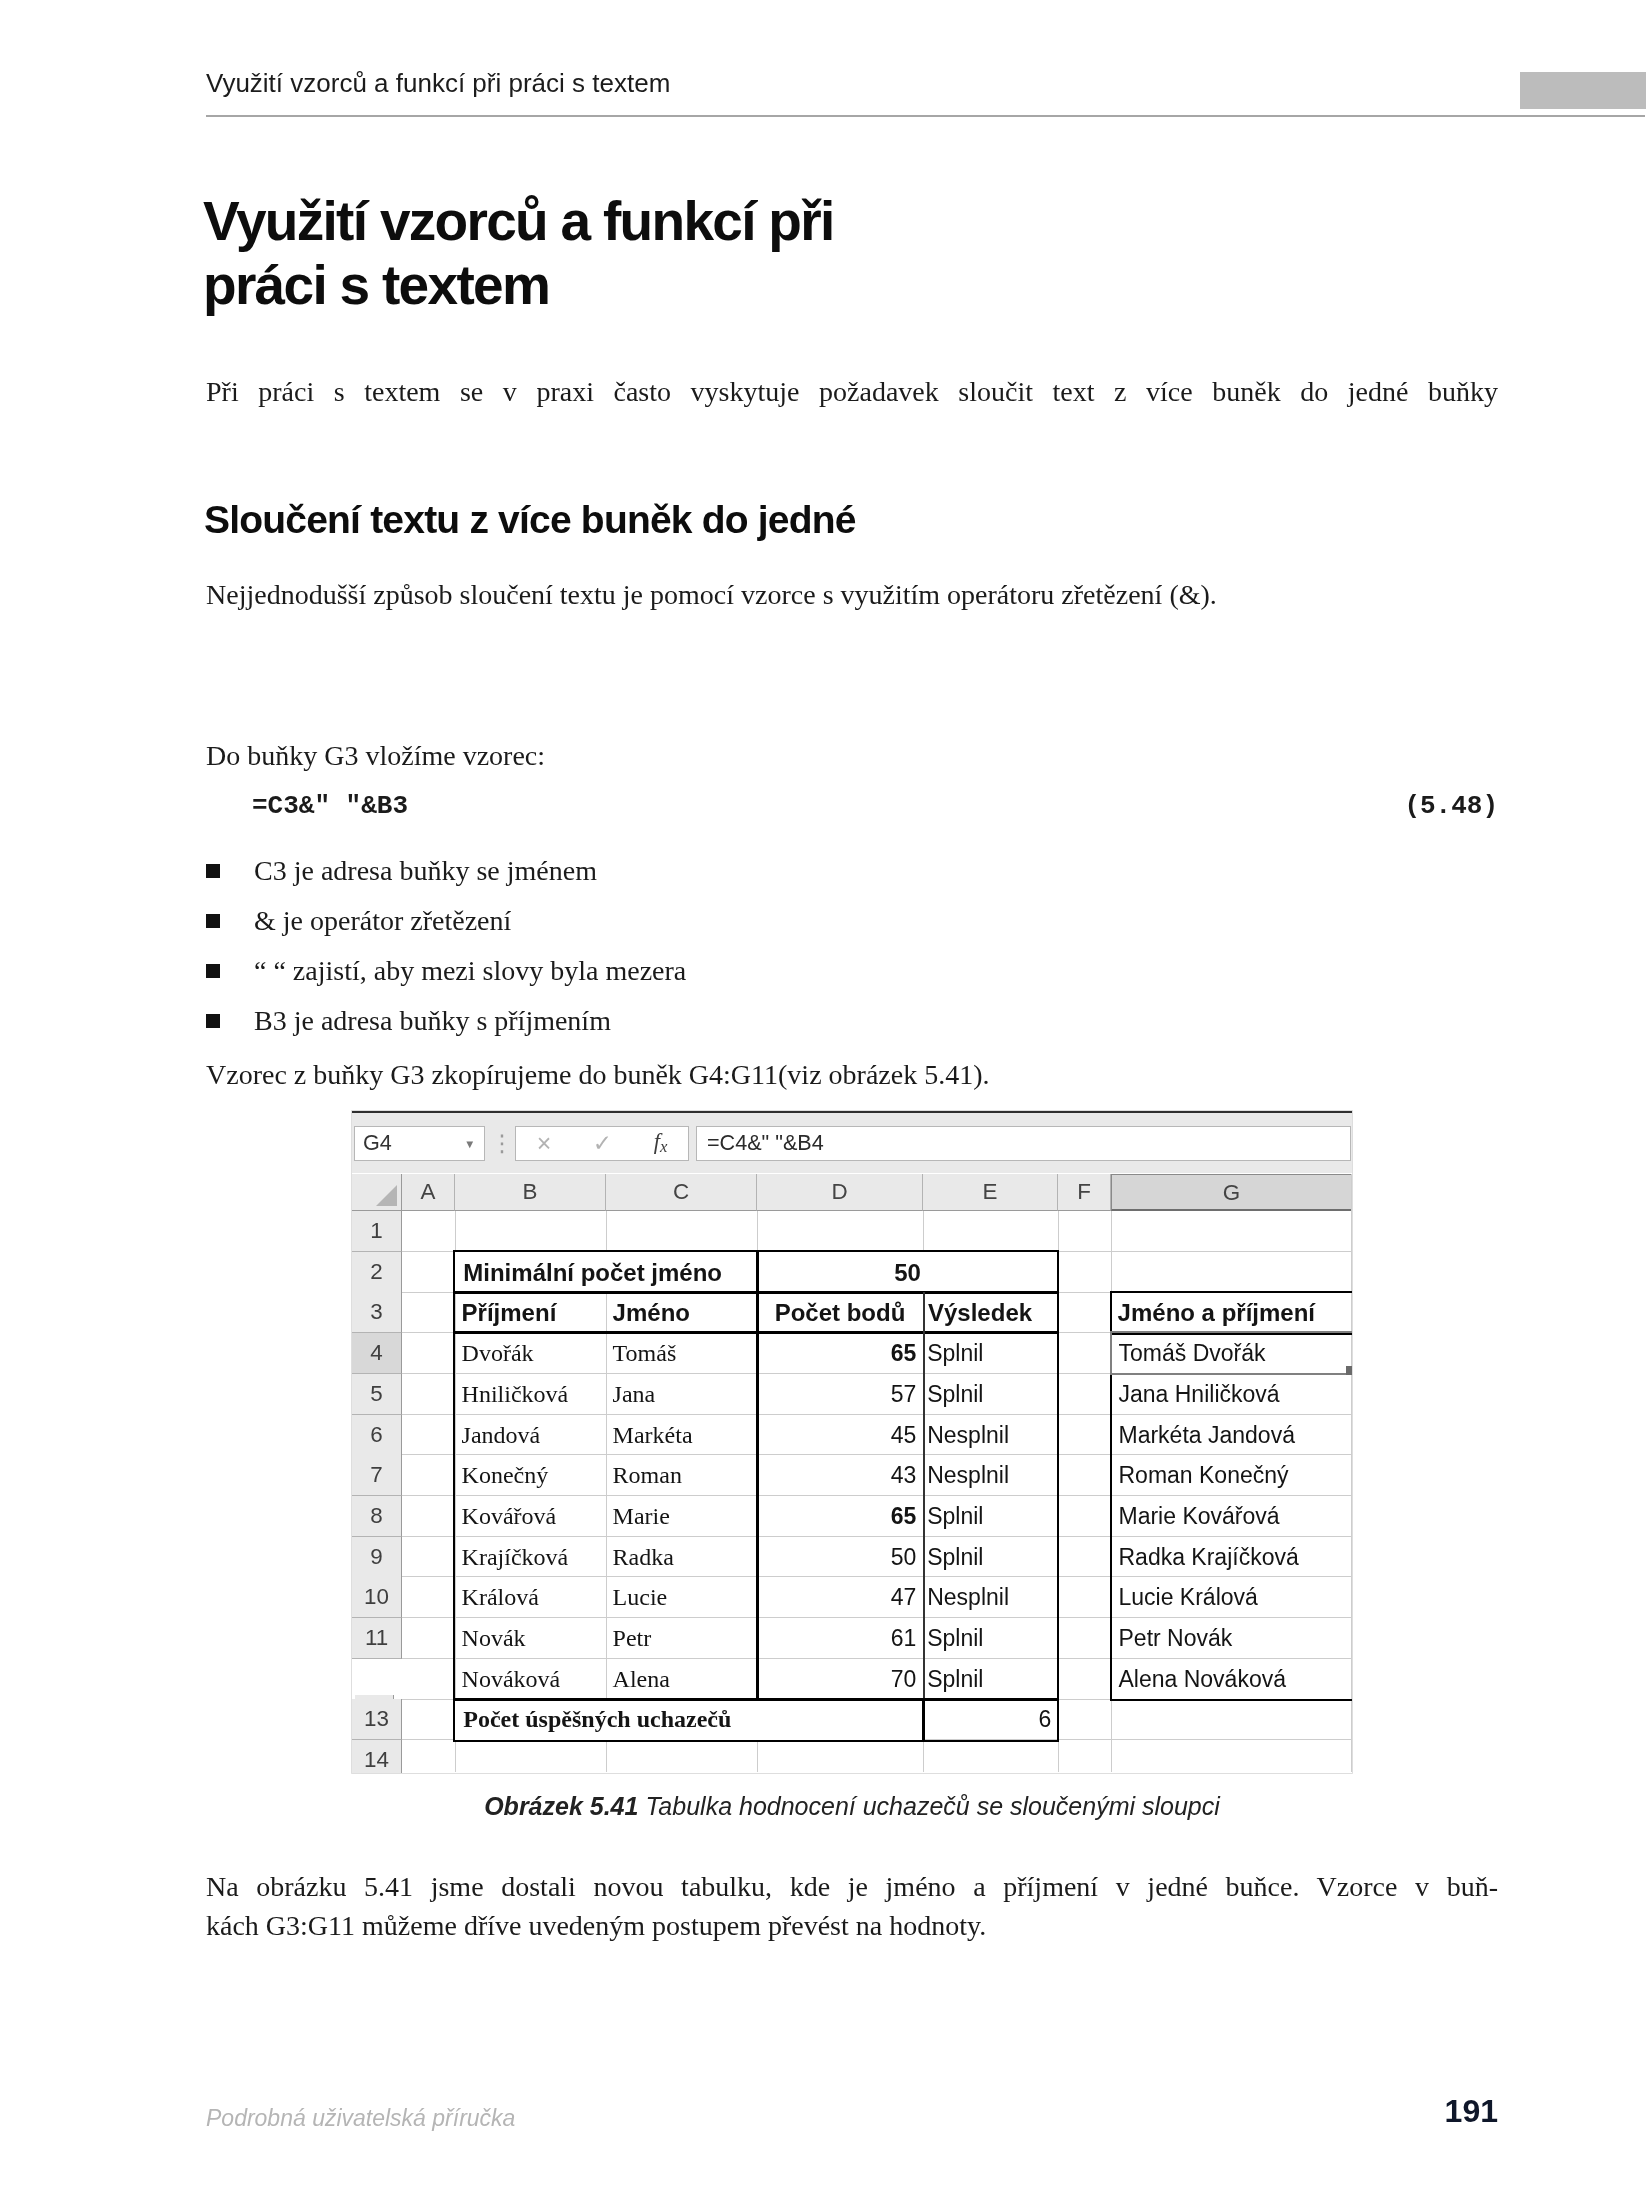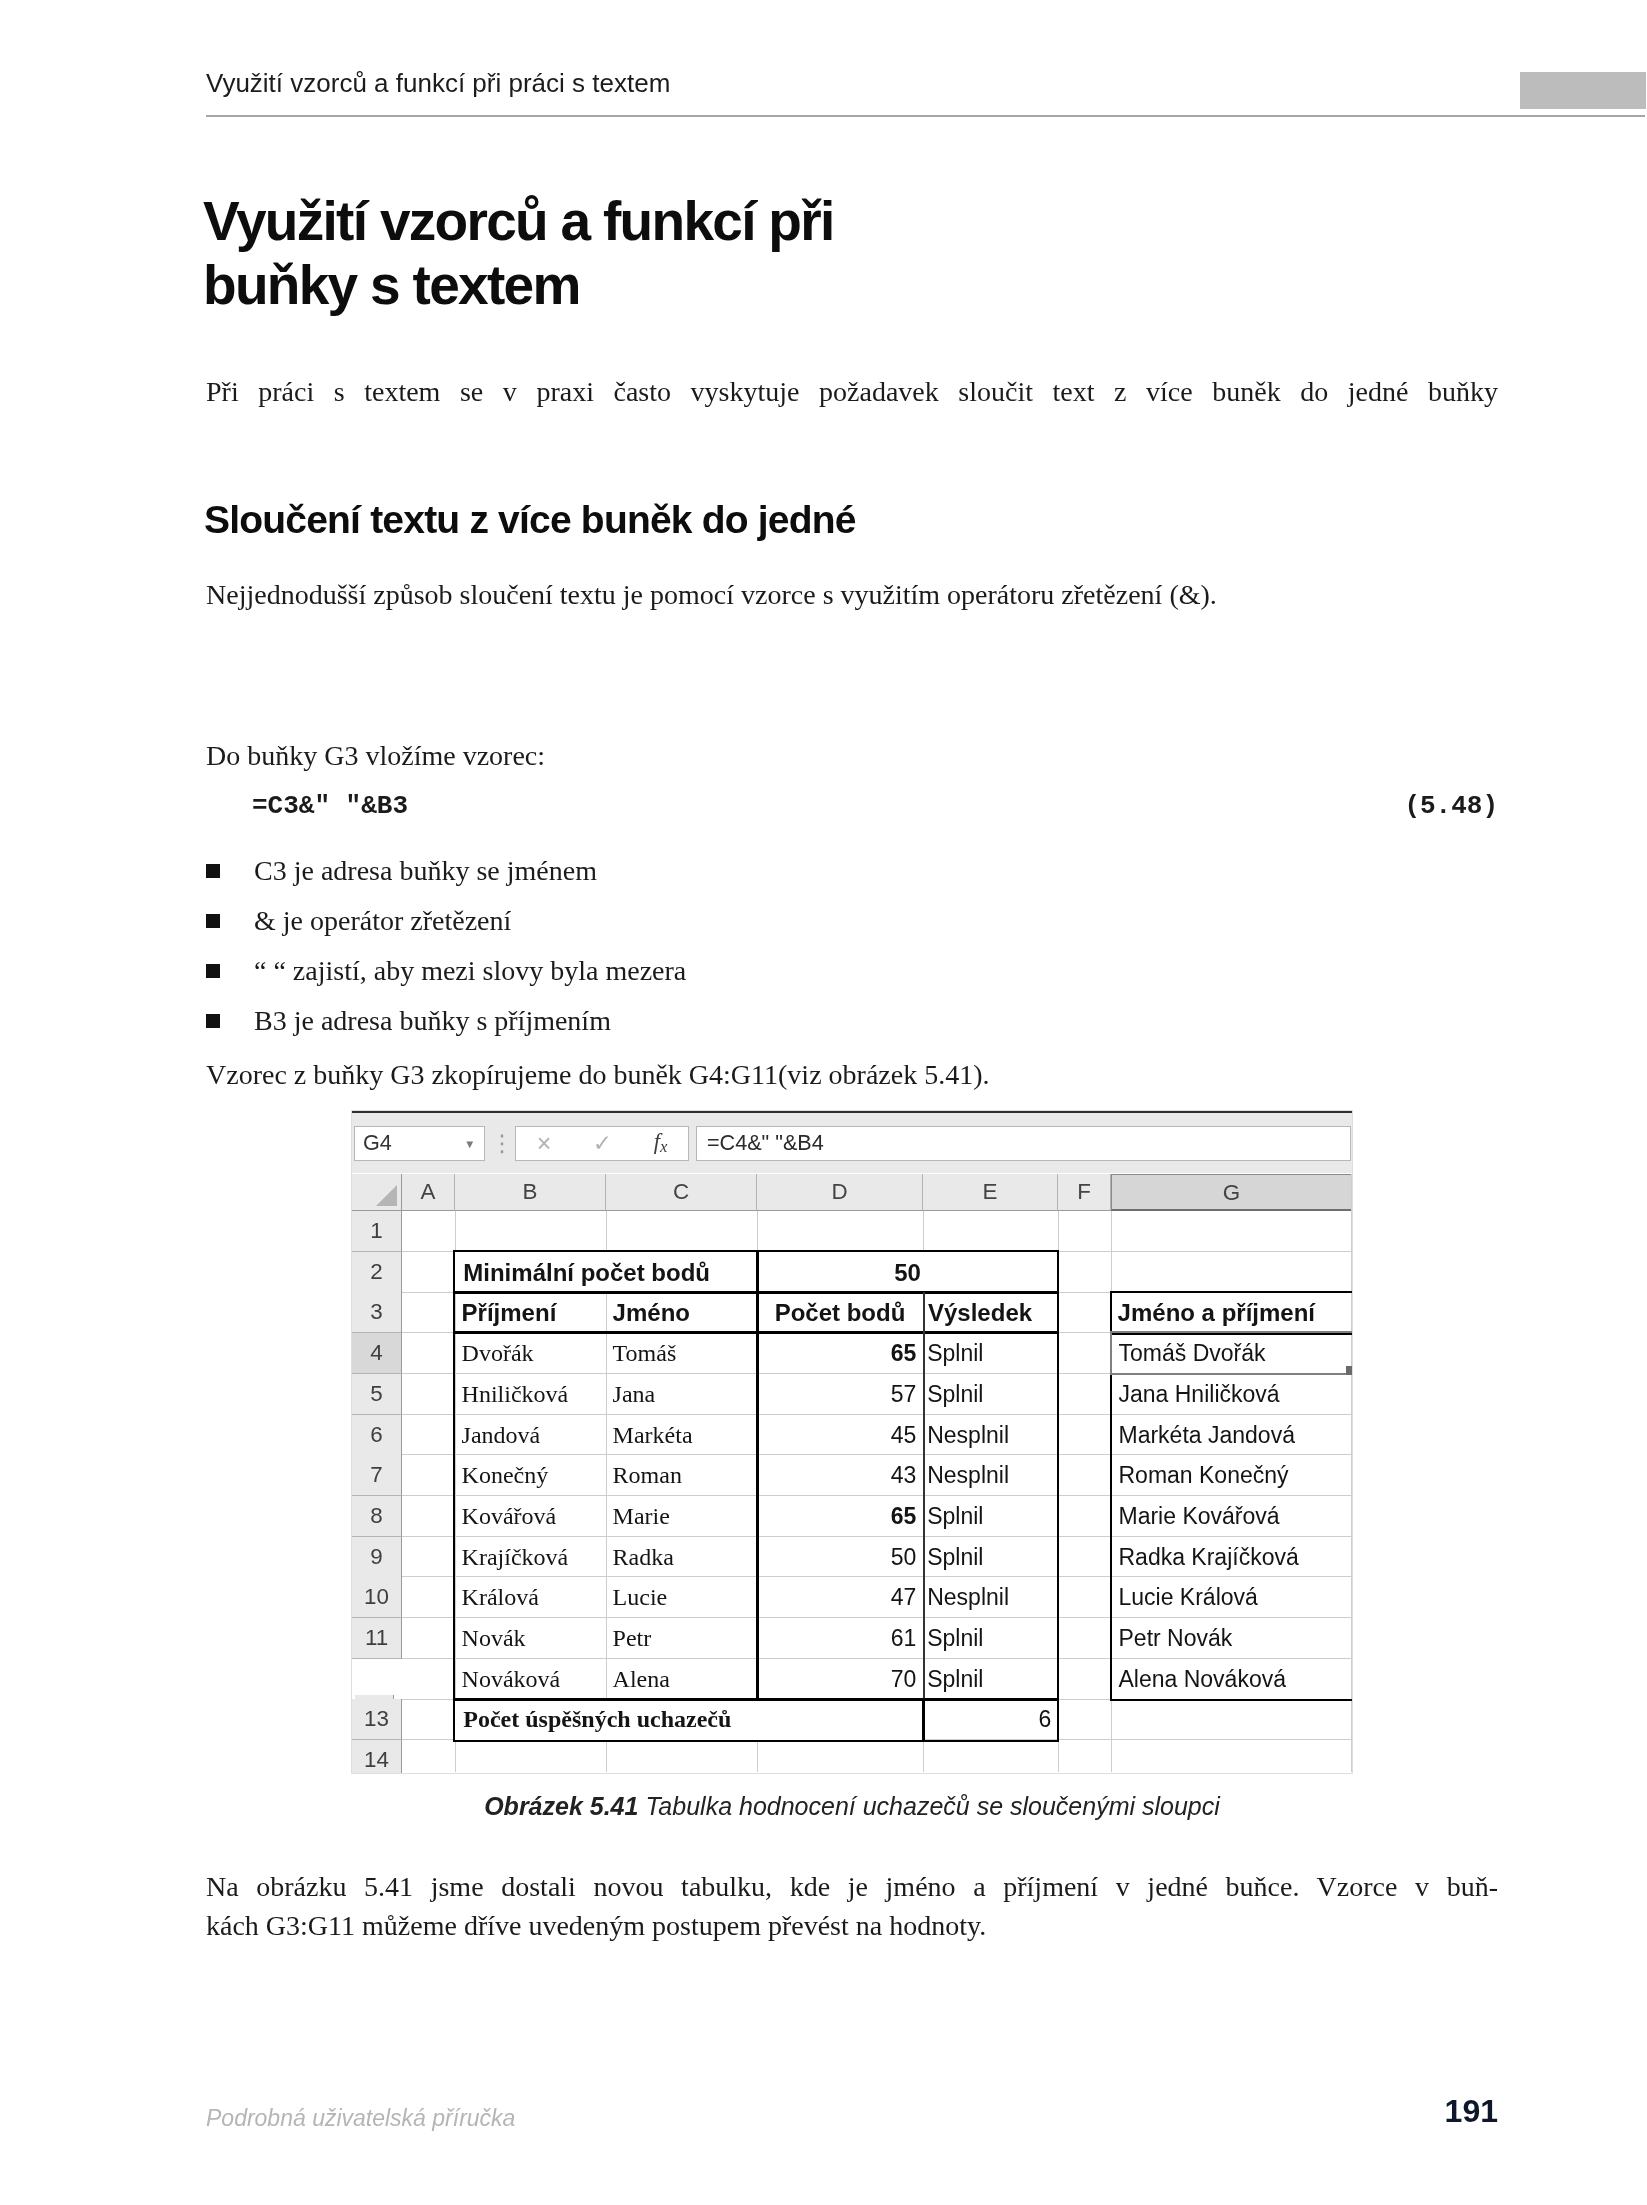--- a/index.html
+++ b/index.html
@@ -72,21 +72,21 @@
 </style>
 </head>
 <body>
 
 <div class="abs sans chapter-head">Využití vzorců a funkcí při práci s textem</div>
 <div class="abs accent-block"></div>
 <div class="abs head-rule"></div>
 
 <div class="abs sans page-title">
   <div>Využití vzorců a funkcí při</div>
-  <div>buňky s textem</div>
+  <div>práci s textem</div>
 </div>
 
 <div class="abs body-par" style="top:372px">
   <div class="jline">Při práci s textem se v praxi často vyskytuje požadavek sloučit text z více buněk do jedné buňky</div>
 </div>
 
 <div class="abs sans section-heading">Sloučení textu z více buněk do jedné</div>
 
 <div class="abs body-par" style="top:575px">Nejjednodušší způsob sloučení textu je pomocí vzorce s využitím operátoru zřetězení (&amp;).</div>
 
@@ -157,21 +157,21 @@
     <div class="gl" style="left: 50px; top: 260px; width: 950px; height: 0.8px;"></div>
     <div class="gl" style="left: 50px; top: 301px; width: 950px; height: 0.8px;"></div>
     <div class="gl" style="left: 50px; top: 341px; width: 950px; height: 0.8px;"></div>
     <div class="gl" style="left: 50px; top: 382px; width: 950px; height: 0.8px;"></div>
     <div class="gl" style="left: 50px; top: 423px; width: 950px; height: 0.8px;"></div>
     <div class="gl" style="left: 50px; top: 463px; width: 950px; height: 0.8px;"></div>
     <div class="gl" style="left: 50px; top: 504px; width: 950px; height: 0.8px;"></div>
     <div class="gl" style="left: 50px; top: 545px; width: 950px; height: 0.8px;"></div>
     <div class="gl" style="left: 50px; top: 586px; width: 950px; height: 0.8px;"></div>
     <div class="gl" style="left: 50px; top: 626px; width: 950px; height: 0.8px;"></div>
-    <div class="cell sans" style="left: 103px; top: 139px; width: 302px; height: 41px; font-family: &quot;Liberation Sans&quot;, sans-serif; font-size: 24px; font-weight: bold; background: rgb(255, 255, 255); padding-left: 8.3px;">Minimální počet bodů</div>
+    <div class="cell sans" style="left: 103px; top: 139px; width: 302px; height: 41px; font-family: &quot;Liberation Sans&quot;, sans-serif; font-size: 24px; font-weight: bold; background: rgb(255, 255, 255); padding-left: 8.3px;">Minimální počet jméno</div>
     <div class="cell sans" style="left: 405px; top: 139px; width: 301px; height: 41px; font-family: &quot;Liberation Sans&quot;, sans-serif; font-size: 24px; font-weight: bold; background: rgb(255, 255, 255); text-align: center;">50</div>
     <div class="cell sans" style="left: 103px; top: 179px; width: 151px; height: 41px; font-family: &quot;Liberation Sans&quot;, sans-serif; font-size: 24px; font-weight: bold; padding-left: 6.6px;">Příjmení</div>
     <div class="cell sans" style="left: 254px; top: 179px; width: 151px; height: 41px; font-family: &quot;Liberation Sans&quot;, sans-serif; font-size: 24px; font-weight: bold; padding-left: 6.6px;">Jméno</div>
     <div class="cell sans" style="left: 405px; top: 179px; width: 166px; height: 41px; font-family: &quot;Liberation Sans&quot;, sans-serif; font-size: 24px; font-weight: bold; text-align: center;">Počet bodů</div>
     <div class="cell sans" style="left: 571px; top: 179px; width: 135px; height: 41px; font-family: &quot;Liberation Sans&quot;, sans-serif; font-size: 24px; font-weight: bold; padding-left: 5px;">Výsledek</div>
     <div class="cell sans" style="left: 759px; top: 179px; width: 241px; height: 41px; font-family: &quot;Liberation Sans&quot;, sans-serif; font-size: 24px; font-weight: bold; padding-left: 6.6px;">Jméno a příjmení</div>
     <div class="cell serif" style="left: 103px; top: 220px; width: 151px; height: 41px; font-family: &quot;Liberation Serif&quot;, serif; font-size: 24px; padding-left: 6.6px;">Dvořák</div>
     <div class="cell serif" style="left: 254px; top: 220px; width: 151px; height: 41px; font-family: &quot;Liberation Serif&quot;, serif; font-size: 24px; padding-left: 6.6px;">Tomáš</div>
     <div class="cell sans" style="left: 405px; top: 220px; width: 166px; height: 41px; font-family: &quot;Liberation Sans&quot;, sans-serif; font-size: 23px; font-weight: bold; text-align: right; padding-right: 6.6px;">65</div>
     <div class="cell sans" style="left: 571px; top: 220px; width: 135px; height: 41px; font-family: &quot;Liberation Sans&quot;, sans-serif; font-size: 23px; padding-left: 4.2px;">Splnil</div>

